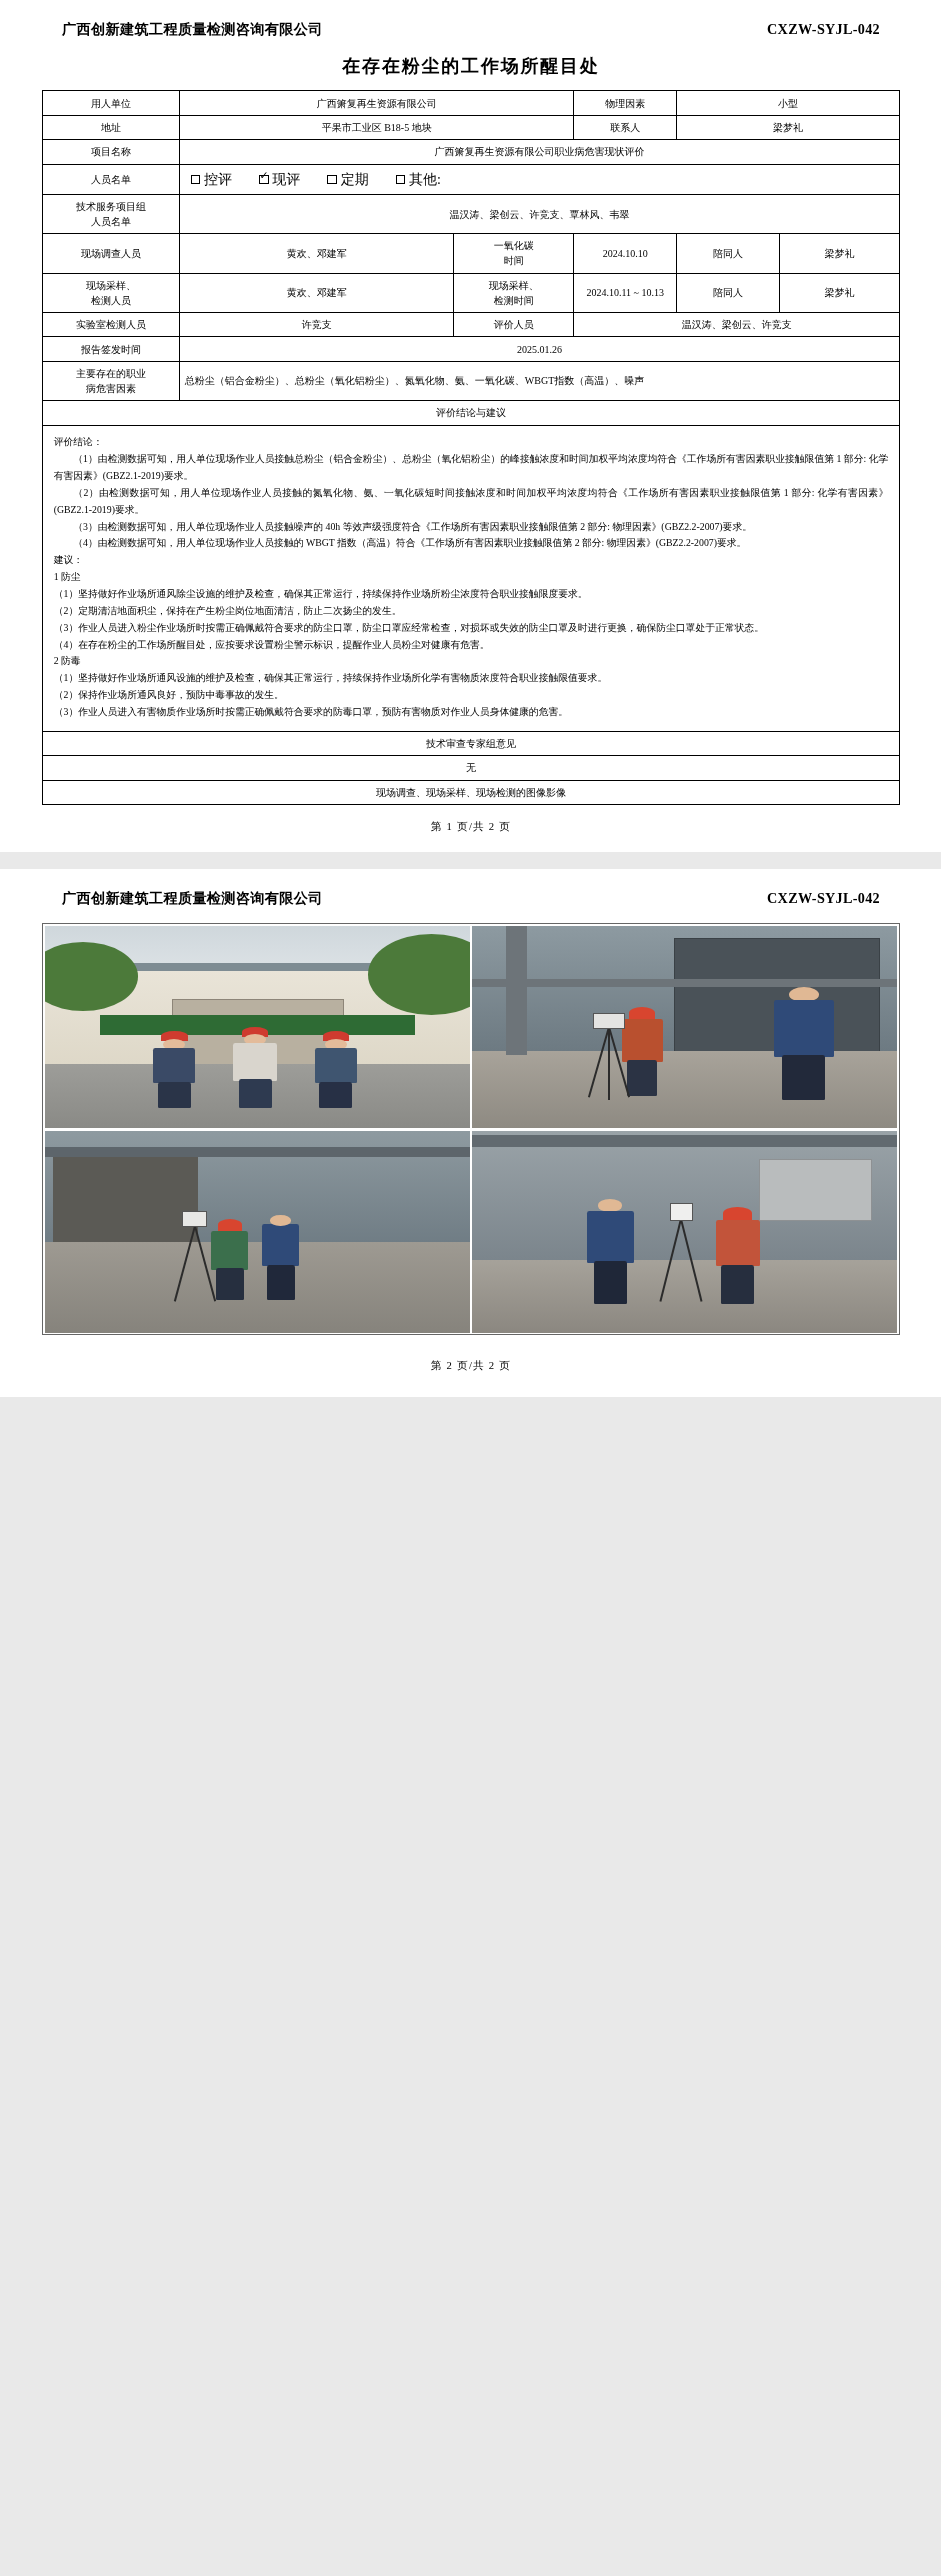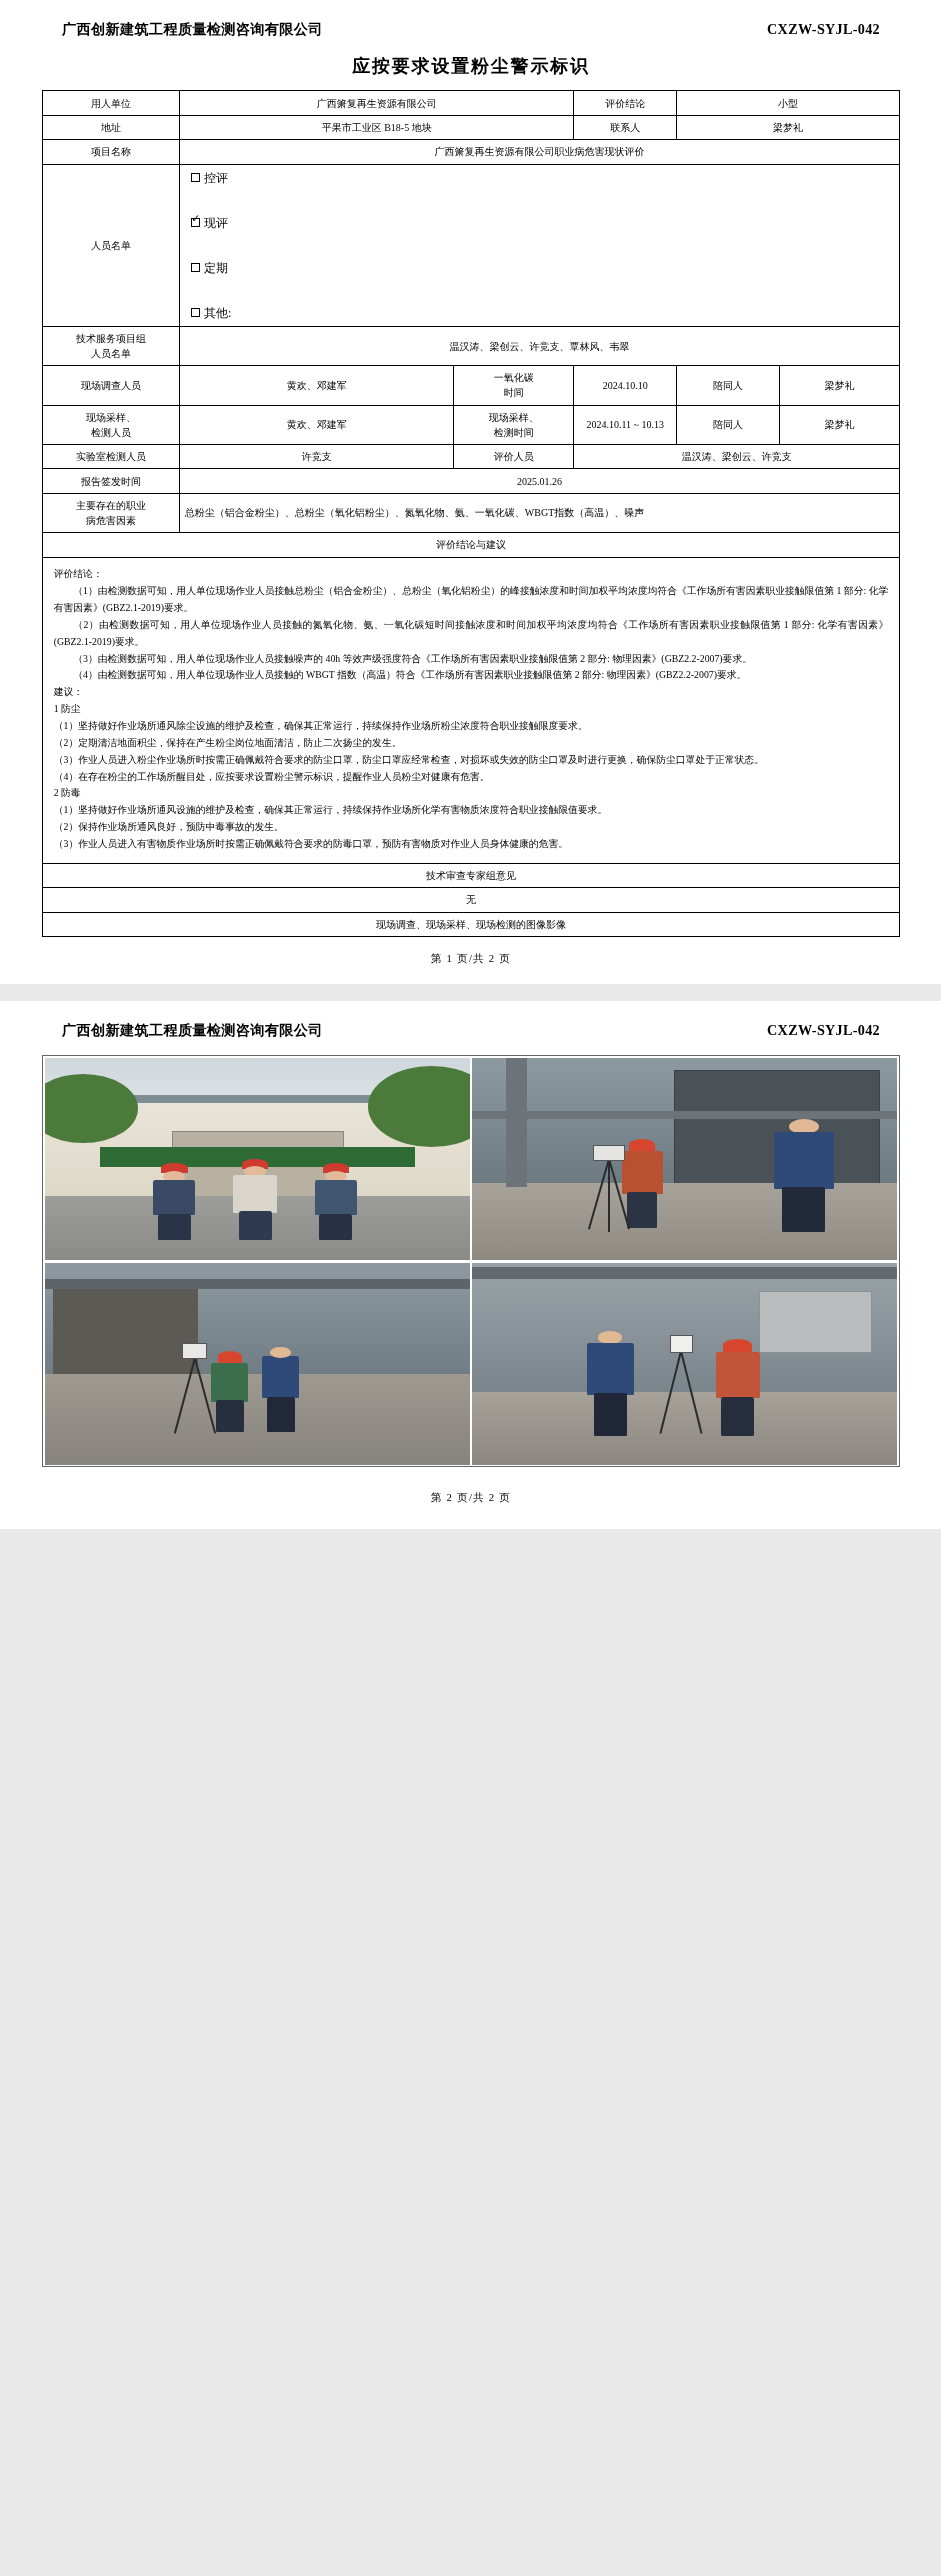--- a/index.html
+++ b/index.html
@@ -56,22 +56,21 @@
     line-height: 1.5;
   }
   .c { text-align: center; }
   .l { text-align: left; }
   .lbl { text-align: center; }
 
   .checks {
     display: flex;
     gap: 27px;
     padding-left: 6px;
-    font-size: 12px;
-    flex-direction: column;
+    font-size: 14px;
   }
   .box {
     display: inline-block;
     width: 7.7px;
     height: 7.7px;
     border: 0.6px solid #000;
     margin-right: 3.6px;
     vertical-align: -0.6px;
     position: relative;
   }
@@ -163,38 +162,38 @@
 
 <div class="page-wrap">
 
   <div class="page">
 
     <div class="pg-header">
       <div class="left">广西创新建筑工程质量检测咨询有限公司</div>
       <div class="right">CXZW-SYJL-042</div>
     </div>
 
-    <div class="doc-title">应按要求设置粉尘警示标识</div>
+    <div class="doc-title">在存在粉尘的工作场所醒目处</div>
 
     <table class="main">
       <colgroup>
         <col style="width:16%">
         <col style="width:14%">
         <col style="width:18%">
         <col style="width:14%">
         <col style="width:12%">
         <col style="width:12%">
         <col style="width:14%">
       </colgroup>
 
       <tbody>
           <tr>
         <td class="lbl">用人单位</td>
         <td class="c" colspan="3">广西箫复再生资源有限公司</td>
-        <td class="lbl">评价结论</td>
+        <td class="lbl">物理因素</td>
         <td class="c" colspan="2">小型</td>
       </tr>
 
       <tr>
         <td class="lbl">地址</td>
         <td class="c" colspan="3">平果市工业区 B18-5 地块</td>
         <td class="lbl">联系人</td>
         <td class="c" colspan="2">梁梦礼</td>
       </tr>
 

